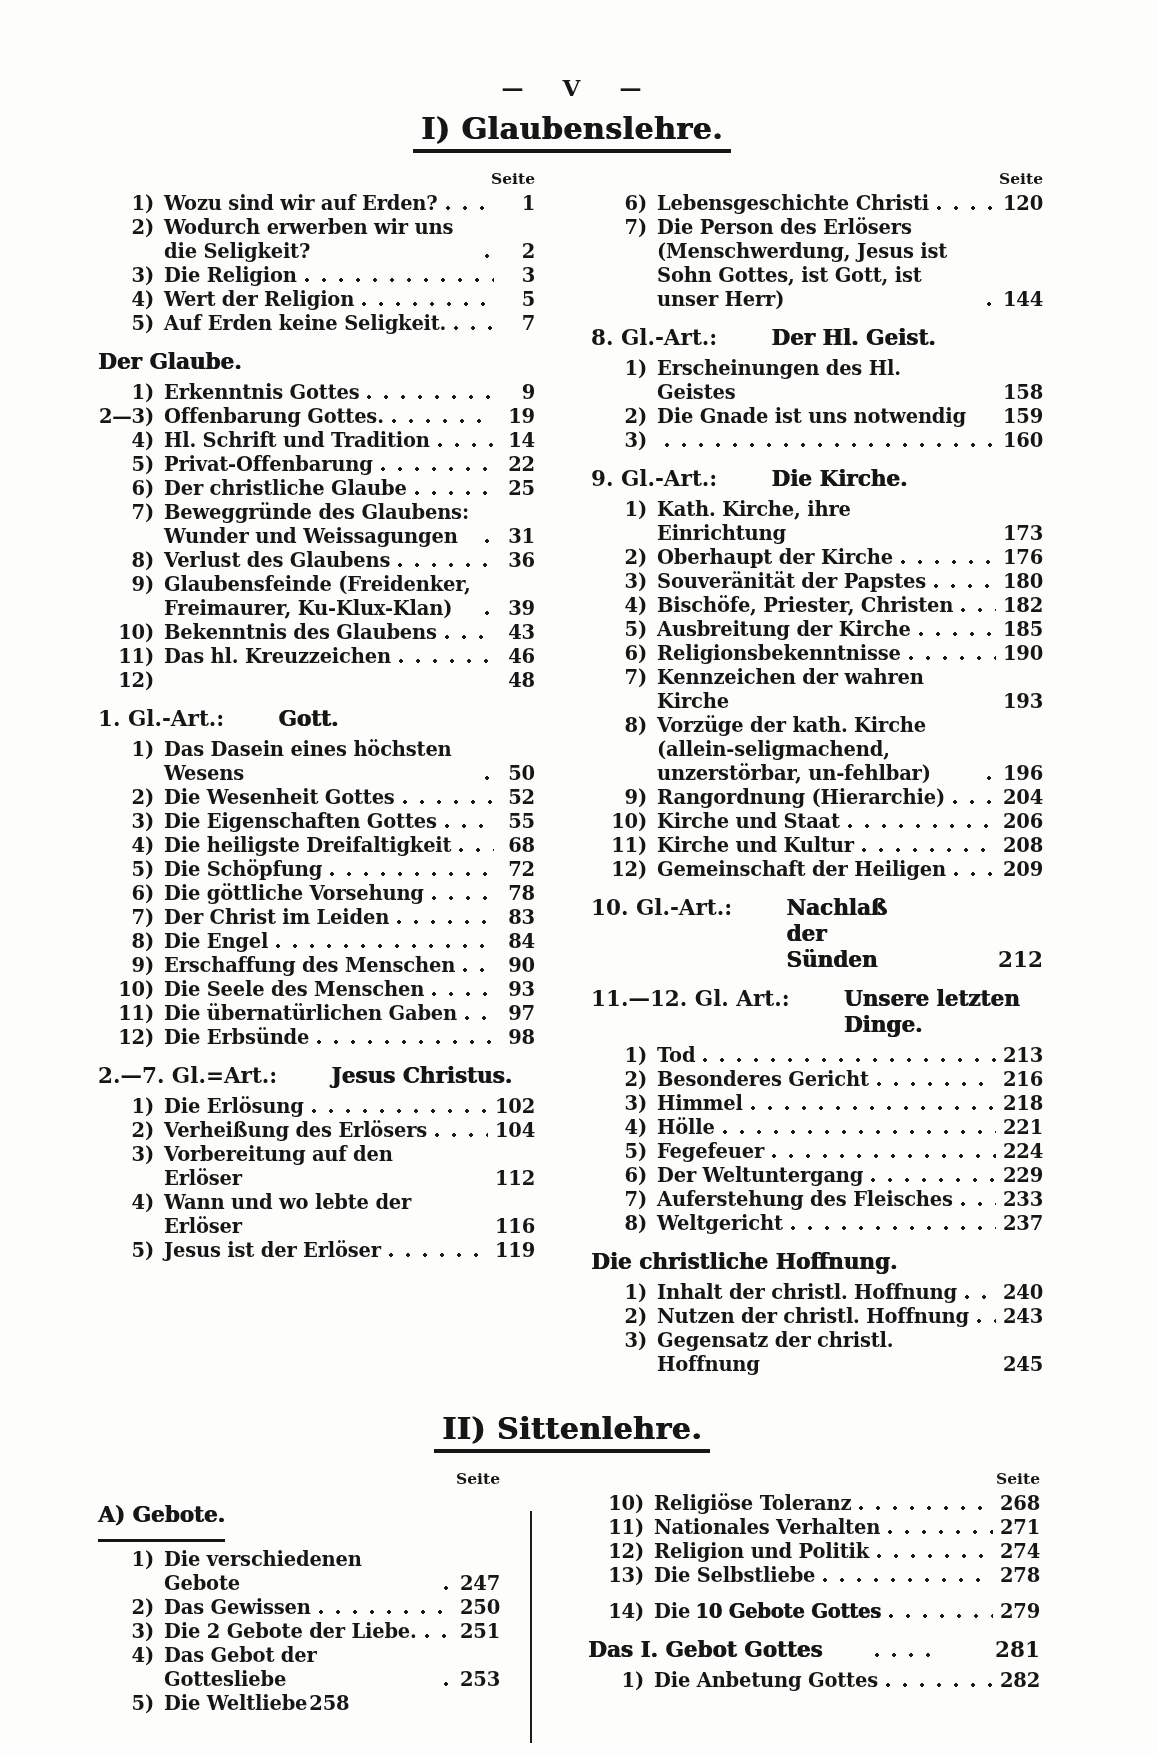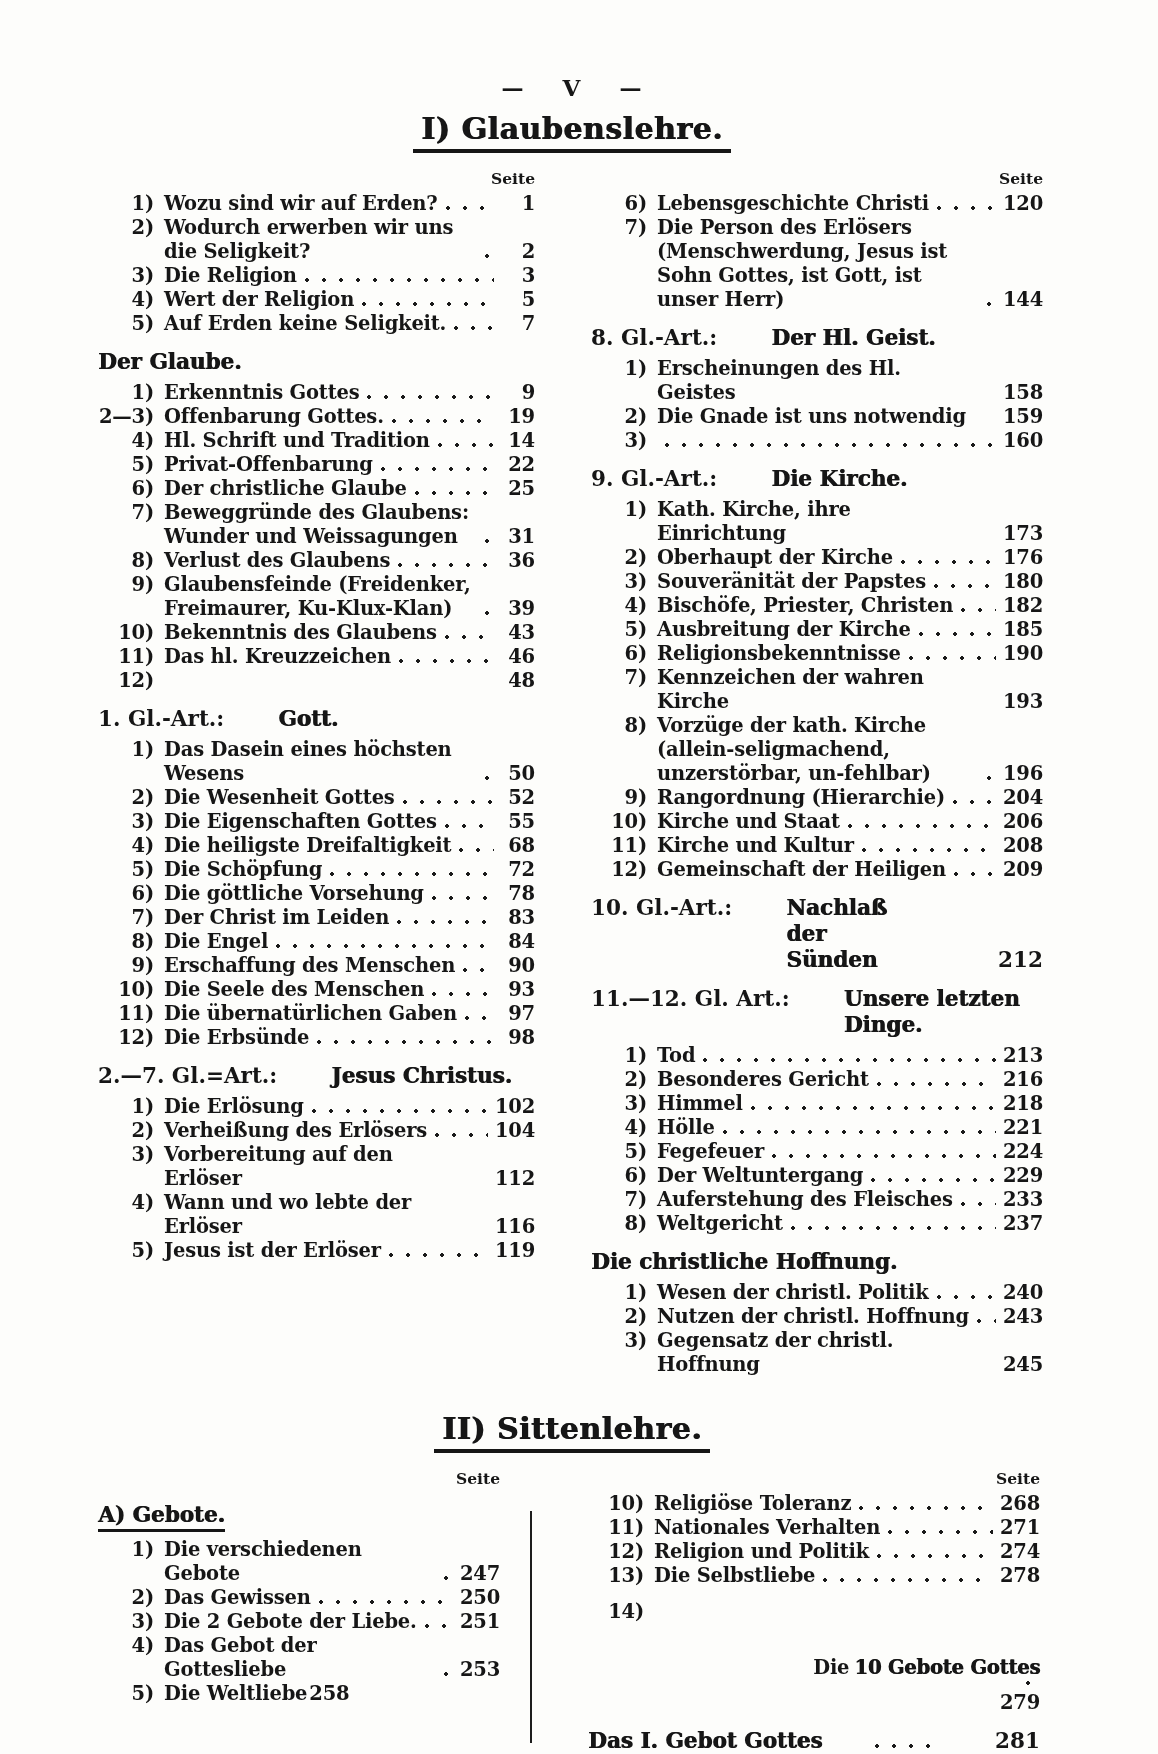--- a/index.html
+++ b/index.html
@@ -70,22 +70,22 @@
     background-repeat:repeat-x;
     background-position:left bottom;
   }
   .leader.no-dots { background:none; }
   .pagenum { flex:0 0 auto; min-width:34px; text-align:right; margin-left:2px; white-space:nowrap; }
 
   
   .row-heading { font-size:21.5px; line-height:26px; margin:13px 0 6px 0; letter-spacing:0;gap:45px; }
   .h-prefix { flex:0 0 auto; margin-right:9px; align-self:flex-start; white-space:nowrap; }
   .h-title { flex:0 1 auto; min-width:0; text-shadow:0.8px 0 0 currentColor; }
-  .row-heading.underlined .h-title { border-bottom:3.5px solid #161616; padding-bottom:1px; }
-  .gap-above { margin-top:12px;flex-direction:column; }
+  .row-heading.underlined .h-title { border-bottom:3.5px solid #161616; padding-bottom:11px; }
+  .gap-above { margin-top:12px; }
 </style>
 </head>
 <body>
 
 <div class="sheet">
 
   <div class="folio">
     <span class="dash">—</span>
     <span class="folio-num">V</span>
     <span class="dash">—</span>
@@ -488,21 +488,21 @@
     <span class="leader"></span>
     <span class="pagenum">237</span>
   </div>
           <div class="row row-heading">
 
     <span class="h-title">Die christliche Hoffnung.</span>
 
   </div>
           <div class="row row-entry">
     <span class="num">1)</span>
-    <span class="entry-text"><span class="t-normal">Wesen der christl. Politik</span></span>
+    <span class="entry-text"><span class="t-normal">Inhalt der christl. Hoffnung</span></span>
     <span class="leader"></span>
     <span class="pagenum">240</span>
   </div>
           <div class="row row-entry">
     <span class="num">2)</span>
     <span class="entry-text"><span class="t-normal">Nutzen der christl. Hoffnung</span></span>
     <span class="leader"></span>
     <span class="pagenum">243</span>
   </div>
           <div class="row row-entry">

